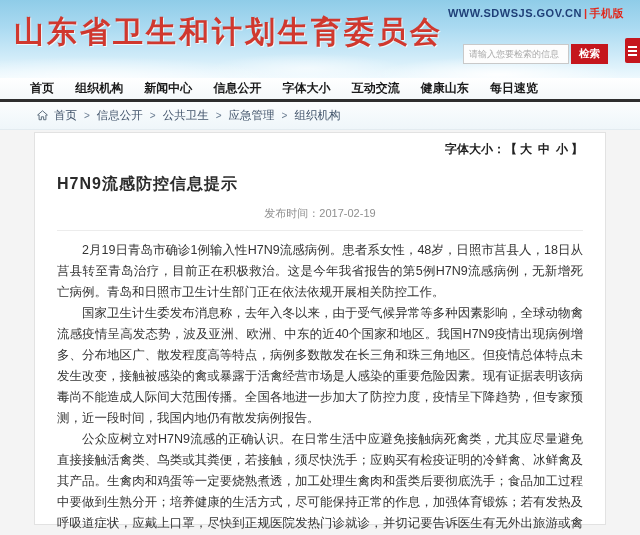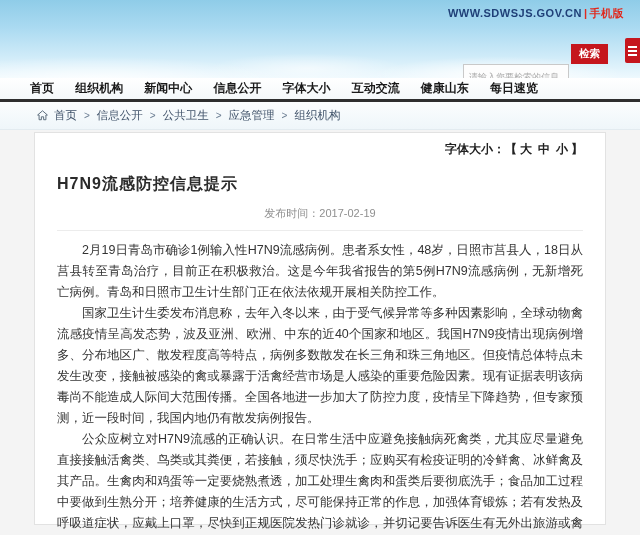--- a/index.html
+++ b/index.html
@@ -28,24 +28,23 @@
   }
   .header-links {
     position:absolute; top:6px; right:16px;
     font-size:11px; font-weight:bold; letter-spacing:.5px;
   }
   .header-links .url { color:#1f3f77; }
   .header-links .pipe { color:#e02a1f; margin:0 2px; }
   .header-links .mobile { color:#e02a1f; }
   .search-box { position:absolute; top:44px; right:32px; display:flex; }
   .search-box input {
-    width:106px; height:26px; border:1px solid #c9c9c9; background:#fdfdfd;
+    width:106px; height:20px; border:1px solid #c9c9c9; background:#fdfdfd;
     font-size:9px; padding:0 5px; color:#333; outline:none;
     font-family:"Liberation Sans","DejaVu Sans",sans-serif;
-    margin-top:20px;
   }
   .search-box input::placeholder { color:#aaa; }
   .search-box button {
     width:37px; height:20px; border:0; background:#c5161d; color:#fff;
     font-size:10.5px; font-weight:bold; cursor:pointer; margin-left:2px;
     font-family:"Liberation Sans","DejaVu Sans",sans-serif;
   }
   
   .floating-widget {
     position:absolute; right:0; top:38px; width:15px; height:25px;
@@ -93,20 +92,21 @@
   .article-body { margin-top:9px; font-size:12.5px; line-height:21px; color:#333; text-align:justify; }
   .article-body p { text-indent:2em; }
 </style>
 </head>
 <body>
 
 <header class="site-header">
   <div class="header-links">
     <span class="url">WWW.SDWSJS.GOV.CN</span><span class="pipe">|</span><span class="mobile">手机版</span>
   </div>
+  <div class="site-title">山东省卫生和计划生育委员会</div>
   <div class="search-box">
     <input type="text" placeholder="请输入您要检索的信息" style="">
     <button>检索</button>
   </div>
 </header>
 
 <div class="floating-widget">
   <span class="bars">
       <i></i>
       <i></i>

